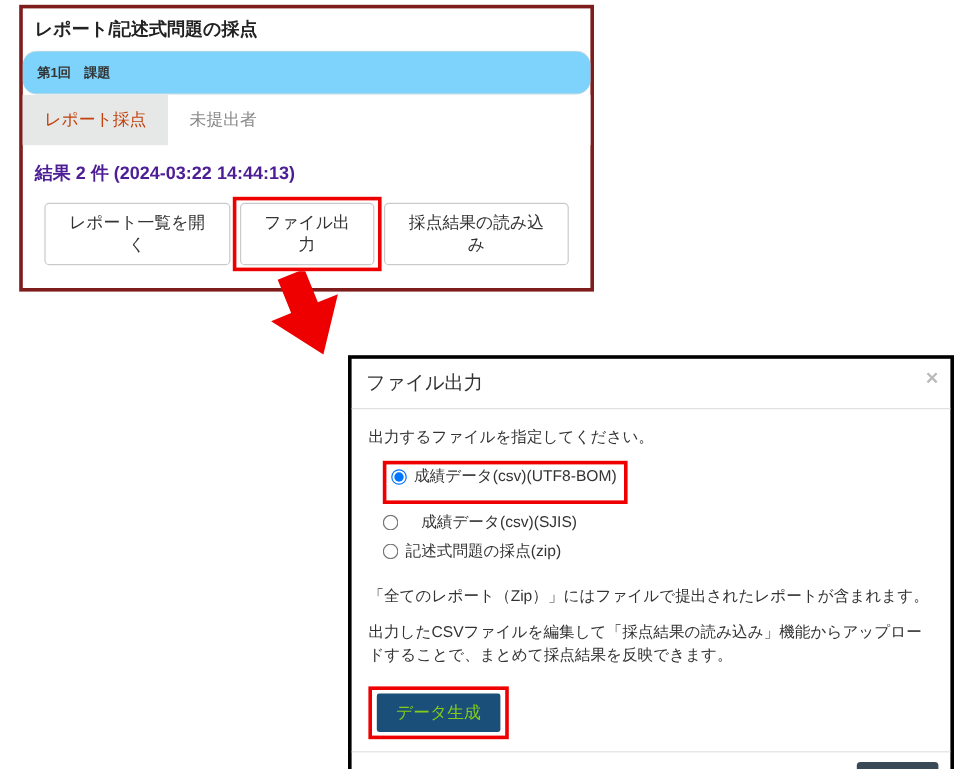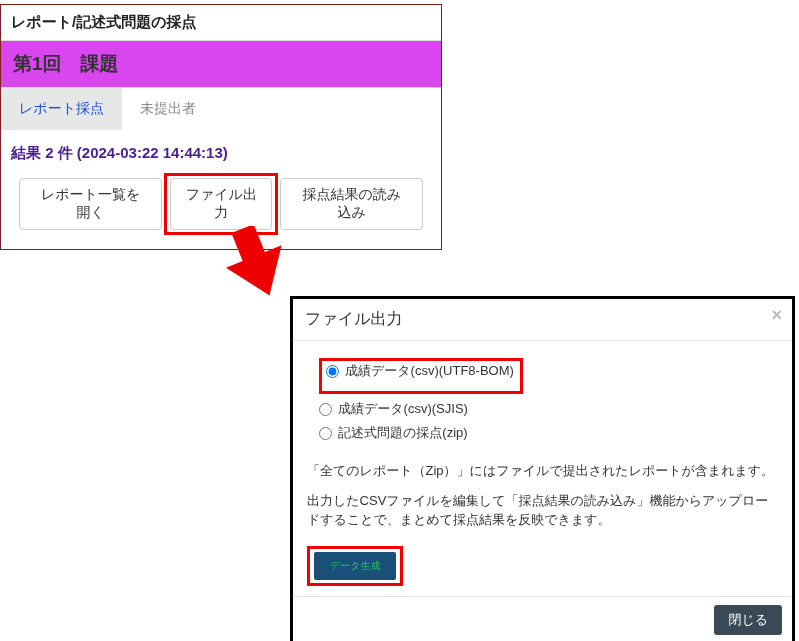--- a/index.html
+++ b/index.html
@@ -9,54 +9,55 @@
       color: #333;
       background: #fff;
       width: 799px;
       height: 641px;
       position: relative;
     }
 
     
     .panel-main {
       position: absolute;
-      left: 0;
+      left: 16px;
       top: 4px;
-      width: 442px;
-      border: 1px solid #7f1d1d;
+      width: 479px;
+      border: 3px solid #7f1d1d;
       background: #fff;
     }
     .panel-title {
       font-weight: bold;
       font-size: 15px;
       padding: 8px 10px;
       color: #222;
     }
     .subtitle-bar {
-      background: #d946ef;
+      background: #7dd3fc;
       padding: 10px 12px;
-      font-size: 19px;
+      font-size: 11px;
       color: #333;
       font-weight: bold;
       border-top: 1px solid #ddd;
       border-bottom: 1px solid #ddd;
+      border-radius: 12px;
     }
     .tabs {
       display: flex;
       background: #fff;
     }
     .tab {
       padding: 12px 18px;
       font-size: 14px;
       color: #555;
       cursor: pointer;
     }
     .tab.active {
       background: #e6e8e8;
-      color: #1d4ed8;
+      color: #c2410c;
     }
     .tab.inactive {
       color: #888;
     }
     .result-line {
       padding: 14px 10px 6px 10px;
       font-weight: bold;
       font-size: 15px;
       color: #4c1d95;
     }
@@ -147,24 +148,24 @@
       font-size: 13px;
     }
     .btn-primary-wrap {
       display: inline-block;
       border: 3px solid #ee0000;
       padding: 3px 4px;
       margin-top: 6px;
     }
     .btn-primary {
       background: #1a4f7a;
-      color: #22c55e;
+      color: #84cc16;
       border: none;
       padding: 7px 16px;
-      font-size: 10px;
+      font-size: 14px;
       cursor: pointer;
       border-radius: 2px;
       font-family: Liberation Serif, serif;
     }
     .dialog-footer {
       border-top: 1px solid #dfe2e4;
       padding: 8px 10px;
       text-align: right;
     }
     .btn-close {
@@ -202,29 +203,30 @@
     <polygon points="20,0 44,0 44,30 62,30 32,72 2,30 20,30" fill="#ee0000" transform="rotate(-22 32 36)"></polygon>
   </svg>
 </div>
 
 <div class="dialog">
   <div class="dialog-header">
     <span>ファイル出力</span>
     <span class="dialog-close">×</span>
   </div>
   <div class="dialog-body">
+    <div class="dialog-instruction">出力するファイルを指定してください。</div>
 
     <div class="radio-group">
       <div class="radio-row">
         <span class="radio-highlight">
           <input type="radio" name="fmt" checked="" style="">
           <span>成績データ(csv)(UTF8-BOM)</span>
         </span>
       </div>
-      <div class="radio-row" style="padding-left:12px;">
+      <div class="radio-row" style="padding-left:12px;gap:13px;">
         <input type="radio" name="fmt" style="">
         <span>成績データ(csv)(SJIS)</span>
       </div>
       <div class="radio-row" style="padding-left:12px;">
         <input type="radio" name="fmt" style="">
         <span>記述式問題の採点(zip)</span>
       </div>
     </div>
 
     <div class="dialog-para">「全てのレポート（Zip）」にはファイルで提出されたレポートが含まれます。</div>

